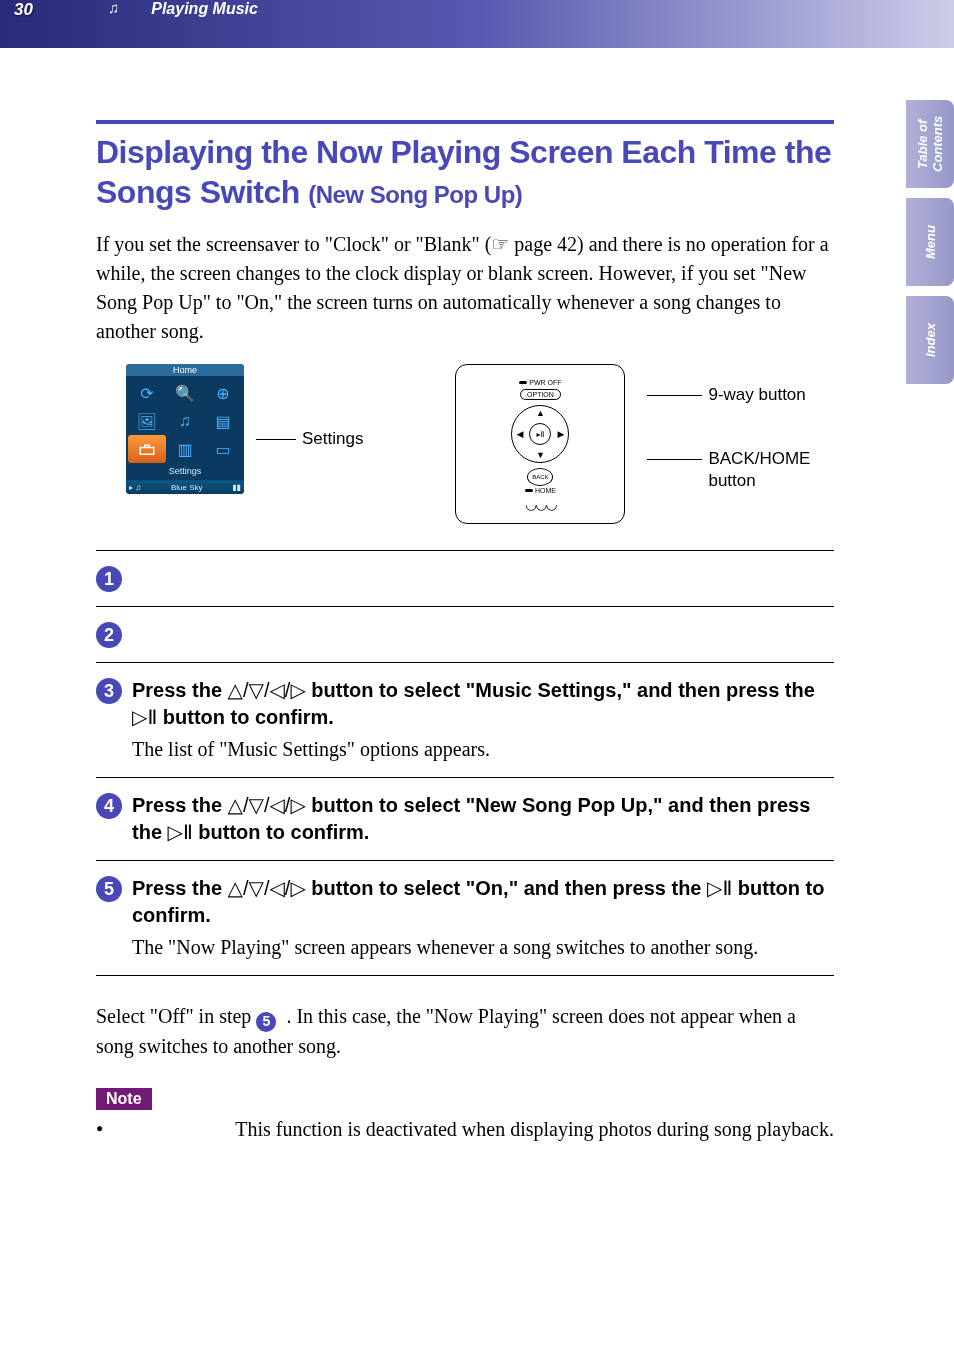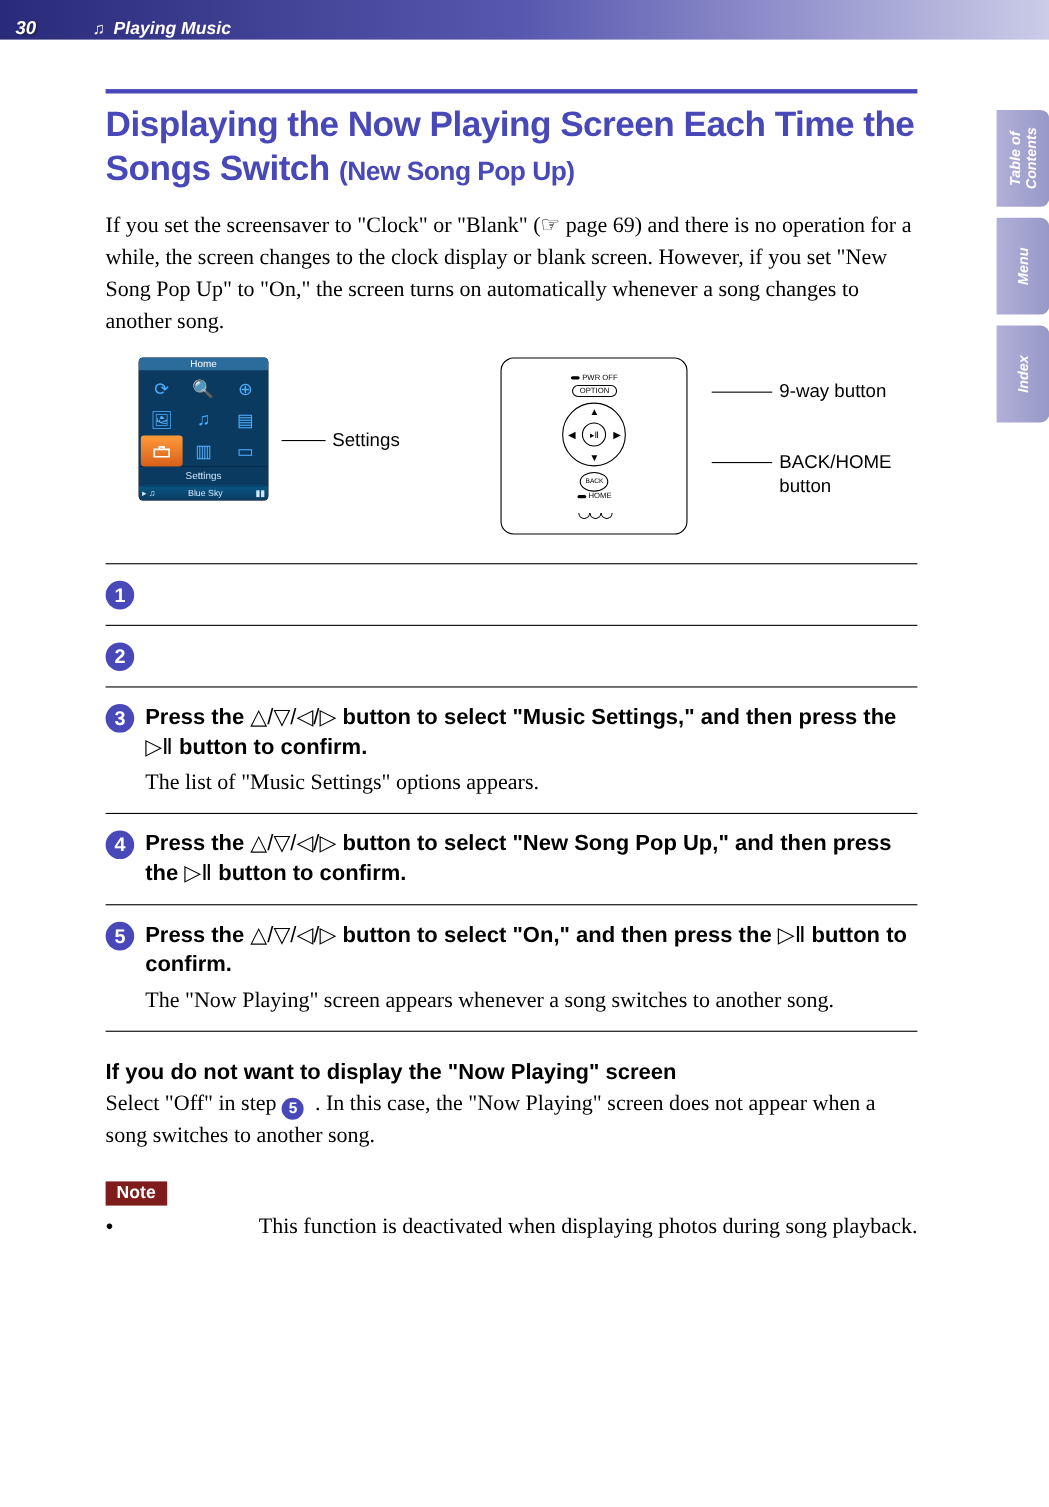--- a/index.html
+++ b/index.html
@@ -10,26 +10,27 @@
     position: relative;
     color: #000;
   }
   .page {
     padding: 0;
     position: relative;
     min-height: 1370px;
   }
   
   .header-bar {
-    height: 36px;
+    height: 48px;
     background: linear-gradient(to right, #2a2a7a 0%, #5858b0 50%, #cccce8 100%);
     display: flex;
-    align-items: flex-end;
+    align-items: flex-start;
     padding: 0 14px;
     color: #fff;
+    gap: 24px;
   }
   .page-number {
     font-family: Arial, Helvetica, sans-serif;
     font-weight: bold;
     font-style: italic;
     font-size: 17px;
     text-shadow: 1px 1px 2px rgba(0,0,0,0.5);
     width: 70px;
   }
   .music-note {
@@ -64,21 +65,21 @@
     font-weight: bold;
     font-style: italic;
     font-size: 13px;
     writing-mode: vertical-rl;
     transform: rotate(180deg);
     text-align: center;
     cursor: pointer;
   }
   
   .content {
-    padding: 45px 120px 30px 96px;
+    padding: 72px 120px 30px 96px;
   }
   .title-rule {
     height: 4px;
     background: #4848b8;
     margin-bottom: 8px;
   }
   h1 {
     font-family: Arial, Helvetica, sans-serif;
     font-weight: 800;
     color: #4848b8;
@@ -301,21 +302,21 @@
     margin-top: 8px;
   }
   .subbody {
     font-size: 20px;
     line-height: 1.4;
     margin-top: 2px;
     margin-bottom: 18px;
   }
   .note-box {
     display: inline-block;
-    background: #7f1d1d;
+    background: #701a75;
     color: #fff;
     font-family: Arial, Helvetica, sans-serif;
     font-weight: bold;
     font-size: 16px;
     padding: 2px 10px;
     margin-top: 10px;
   }
   .note-list {
     list-style: none;
     margin-top: 8px;
@@ -351,21 +352,21 @@
     <div class="side-tab">Menu</div>
     <div class="side-tab">Index</div>
   </div>
 
   <div class="content">
     <div class="title-rule"></div>
     <h1>
       <span>Displaying the Now Playing Screen Each Time the Songs Switch </span><span class="subtitle">(New Song Pop Up)</span>
     </h1>
 
-    <p class="intro">If you set the screensaver to "Clock" or "Blank" (☞ page 69) and there is no operation for a while, the screen changes to the clock display or blank screen. However, if you set "New Song Pop Up" to "On," the screen turns on automatically whenever a song changes to another song.</p>
+    <p class="intro">If you set the screensaver to "Clock" or "Blank" (☞ page 42) and there is no operation for a while, the screen changes to the clock display or blank screen. However, if you set "New Song Pop Up" to "On," the screen turns on automatically whenever a song changes to another song.</p>
 
     
     <div class="illus-row">
 
       <div class="device-screen">
         <div class="dev-topbar">Home</div>
         <div class="dev-grid">
           <div class="dev-cell">⟳</div>
           <div class="dev-cell">🔍</div>
           <div class="dev-cell">⊕</div>
@@ -456,21 +457,20 @@
       <div class="step-body">
         <div class="step-title">
           <span>Press the </span><span class="nav-glyph">△/▽/◁/▷</span><span> button to select "On," and then press the </span><span class="nav-glyph">▷Ⅱ</span><span> button to confirm.</span>
         </div>
         <div class="step-desc">The "Now Playing" screen appears whenever a song switches to another song.</div>
       </div>
     </div>
 
     <div class="steps-end-rule"></div>
 
-    <div class="subhead">If you do not want to display the "Now Playing" screen</div>
     <div class="subbody">
       <span>Select "Off" in step </span><span class="step-num small">5</span><span>. In this case, the "Now Playing" screen does not appear when a song switches to another song.</span>
     </div>
 
 
     <div class="note-box">Note</div>
     <ul class="note-list">
       <li>This function is deactivated when displaying photos during song playback.</li>
     </ul>
   </div>

